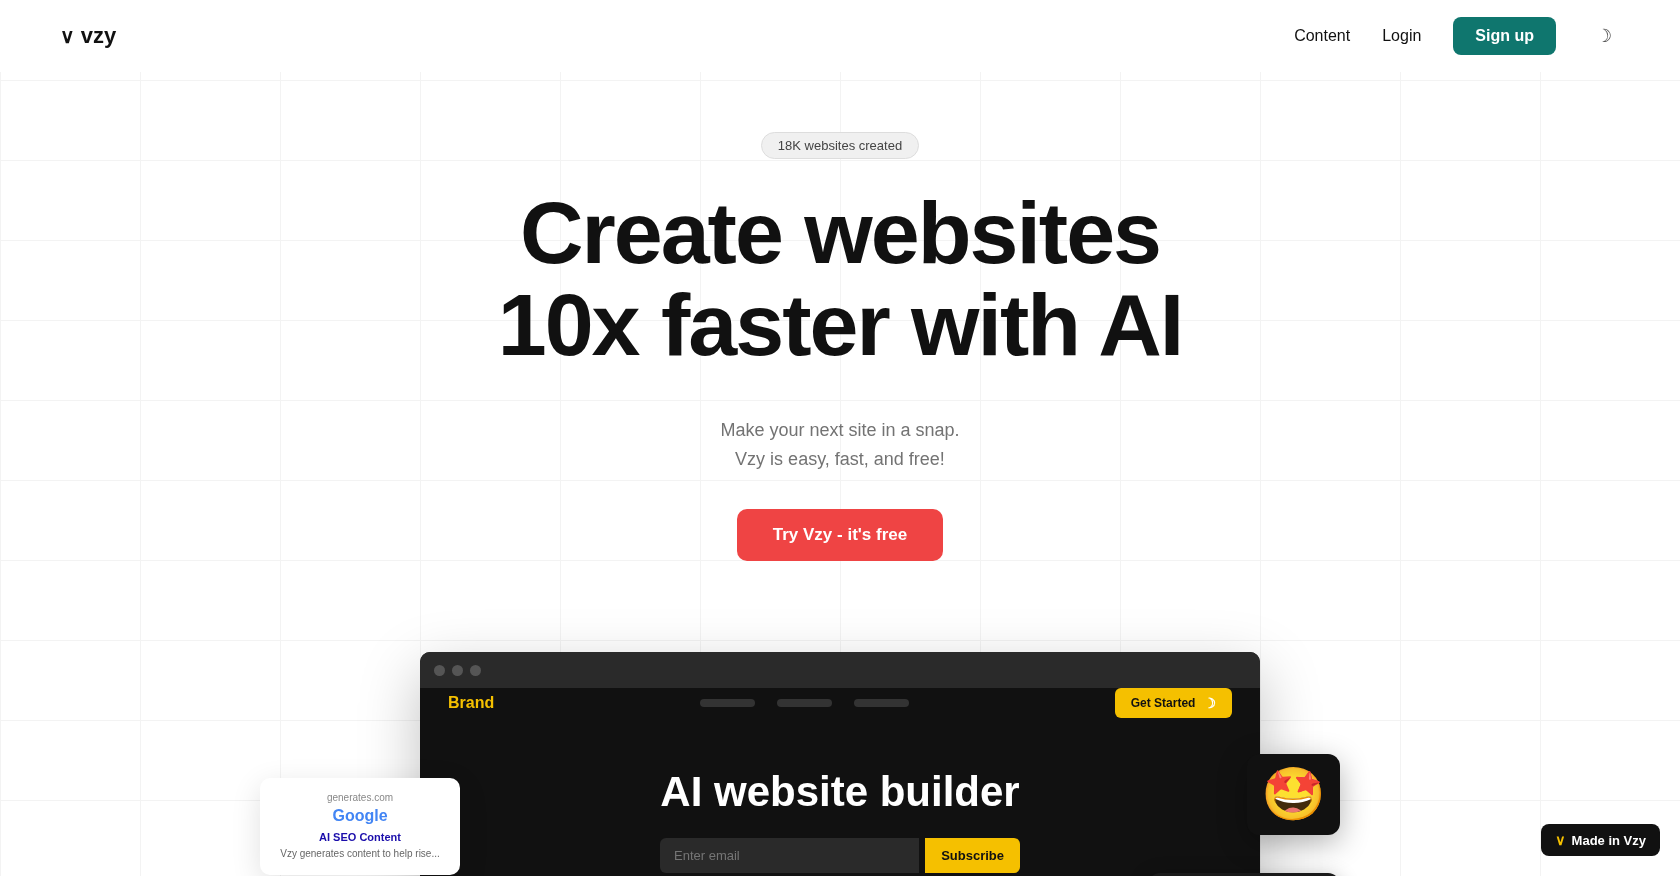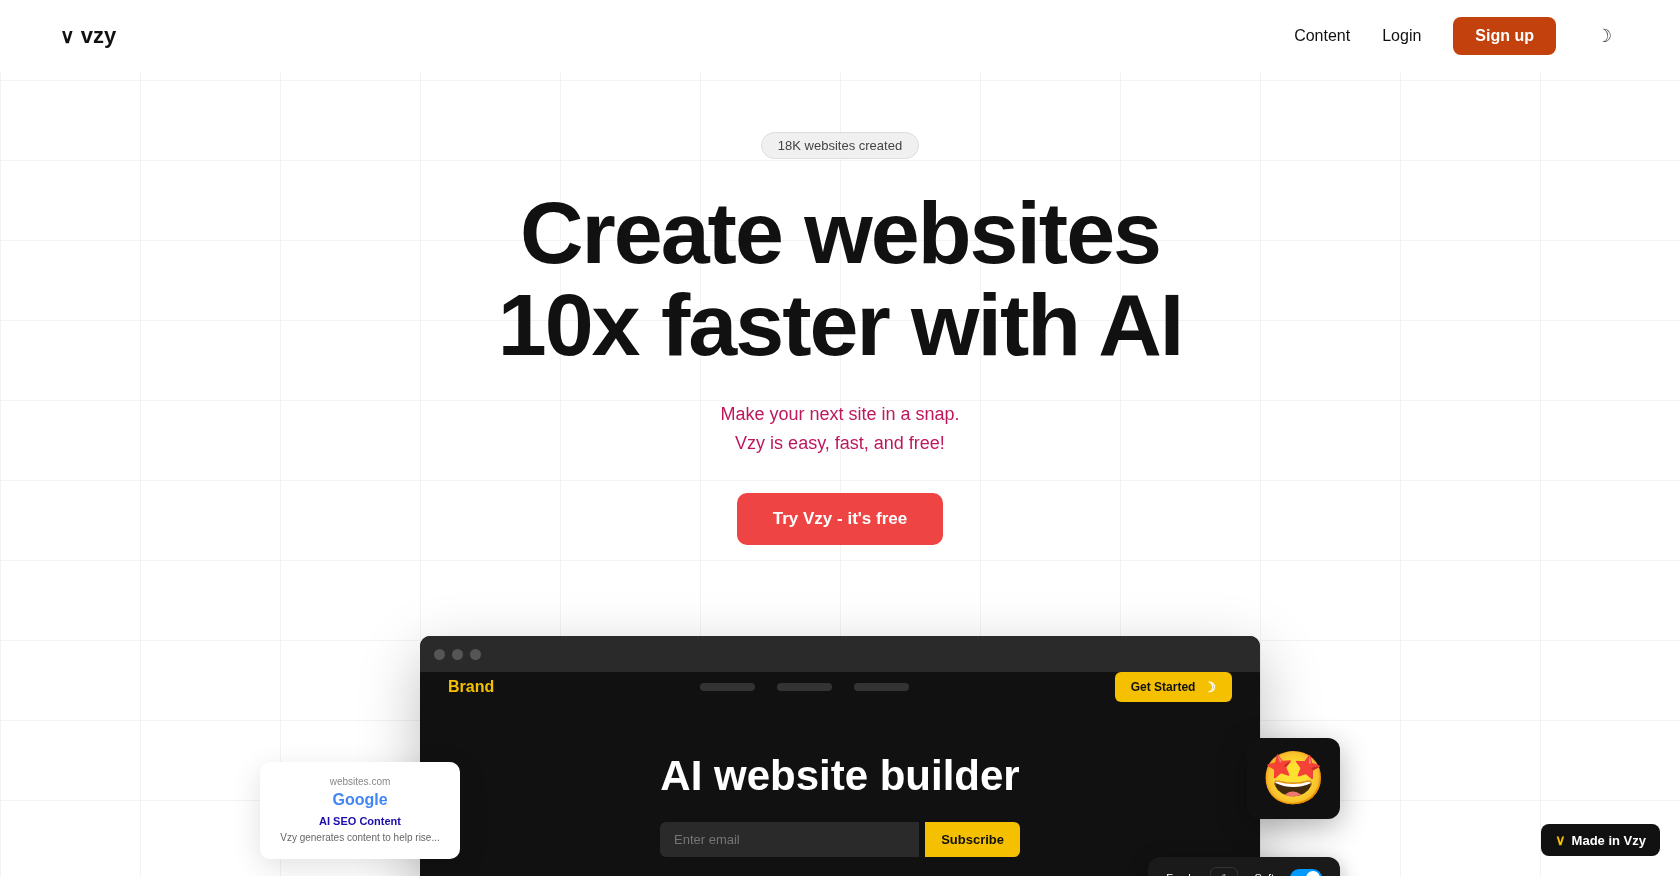--- a/index.html
+++ b/index.html
@@ -59,21 +59,21 @@
     }
 
     .nav-link {
       font-size: 16px;
       color: #111;
       text-decoration: none;
       font-weight: 400;
     }
 
     .nav-btn-signup {
-      background: #c2410c;
+      background: #0f766e;
       color: #fff;
       border: none;
       border-radius: 8px;
       padding: 10px 22px;
       font-size: 16px;
       font-weight: 600;
       cursor: pointer;
     }
 
     .nav-theme-toggle {
@@ -113,23 +113,24 @@
       font-size: 88px;
       font-weight: 900;
       line-height: 1.05;
       color: #111;
       letter-spacing: -2px;
       margin-bottom: 28px;
     }
 
     .hero-subtitle {
       font-size: 18px;
-      color: #be185d;
+      color: #737373;
       line-height: 1.6;
       margin-bottom: 36px;
+      margin-top: 16px;
     }
 
     .hero-cta {
       background: #ef4444;
       color: #fff;
       border: none;
       border-radius: 10px;
       padding: 16px 36px;
       font-size: 17px;
       font-weight: 600;
@@ -470,21 +471,21 @@
             <div class="inner-grid-item"></div>
             <div class="inner-grid-item"></div>
             <div class="inner-grid-item"></div>
             <div class="inner-grid-item"></div>
           </div>
         </div>
       </div>
     </div>
 
     <div class="floating-seo-card">
-      <div class="seo-card-url">websites.com</div>
+      <div class="seo-card-url">generates.com</div>
       <div class="seo-card-logo">Google</div>
       <div class="seo-card-title">AI SEO Content</div>
       <div class="seo-card-desc">Vzy generates content to help rise...</div>
     </div>
 
     <div class="floating-emoji-card">
       <span class="emoji-big">🤩</span>
     </div>
 
     <div class="floating-tone-card">

